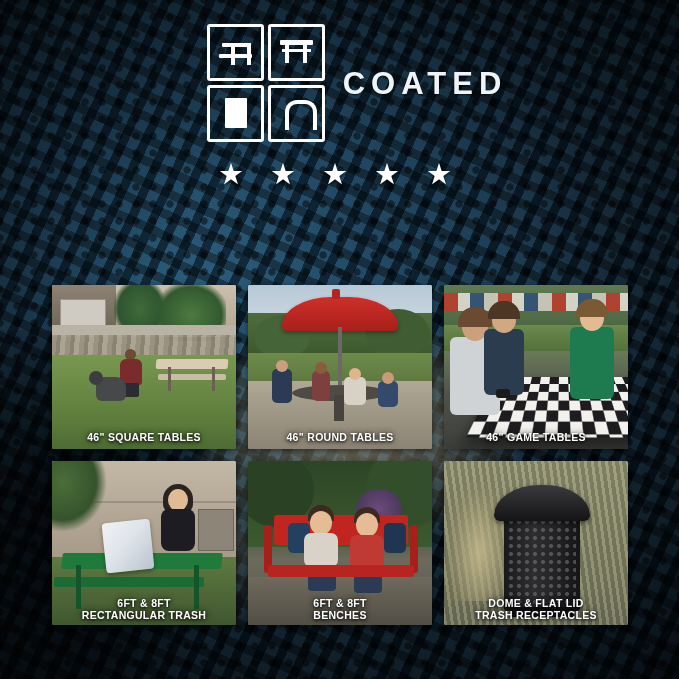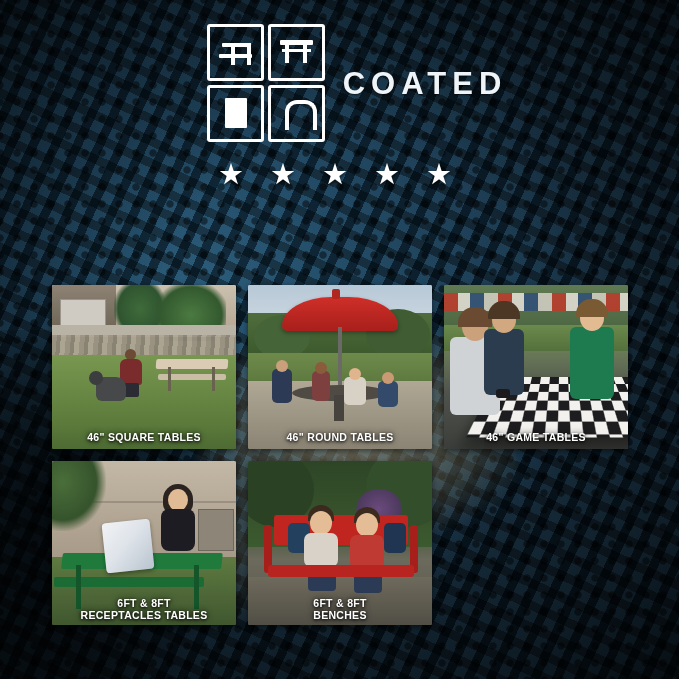--- a/index.html
+++ b/index.html
@@ -559,21 +559,21 @@
             <div class="gleg" style="left:142px"></div>
           <div class="woman">
               <div class="hair"></div>
               <div class="head"></div>
               <div class="body"></div>
             </div>
           <div class="bag"></div>
         </div>
         <div class="caption">
           <span>6FT &amp; 8FT</span><br>
-          <span>RECEPTACLES TABLES</span>
+          <span>RECTANGULAR TRASH</span>
         </div>
       </div>
 
       <div class="card tall-cap">
         <div class="photo p5">
           <div class="hedge"></div>
             <div class="shrub1"></div>
             <div class="shrub2"></div>
             <div class="purple"></div>
           <div class="ground"></div>
@@ -595,16 +595,29 @@
               <div class="legs"></div>
             </div>
           <div class="bench-seat"></div>
         </div>
         <div class="caption">
           <span>6FT &amp; 8FT</span><br>
           <span>BENCHES</span>
         </div>
       </div>
 
+      <div class="card tall-cap">
+        <div class="photo p6">
+          <div class="grassbg"></div>
+            <div class="plume"></div>
+          <div class="can"></div>
+            <div class="lid"></div>
+            <div class="base"></div>
+        </div>
+        <div class="caption">
+          <span>DOME &amp; FLAT LID</span><br>
+          <span>TRASH RECEPTACLES</span>
+        </div>
+      </div>
 
     </div>
   </div>
 </div>
 
 </body></html>

